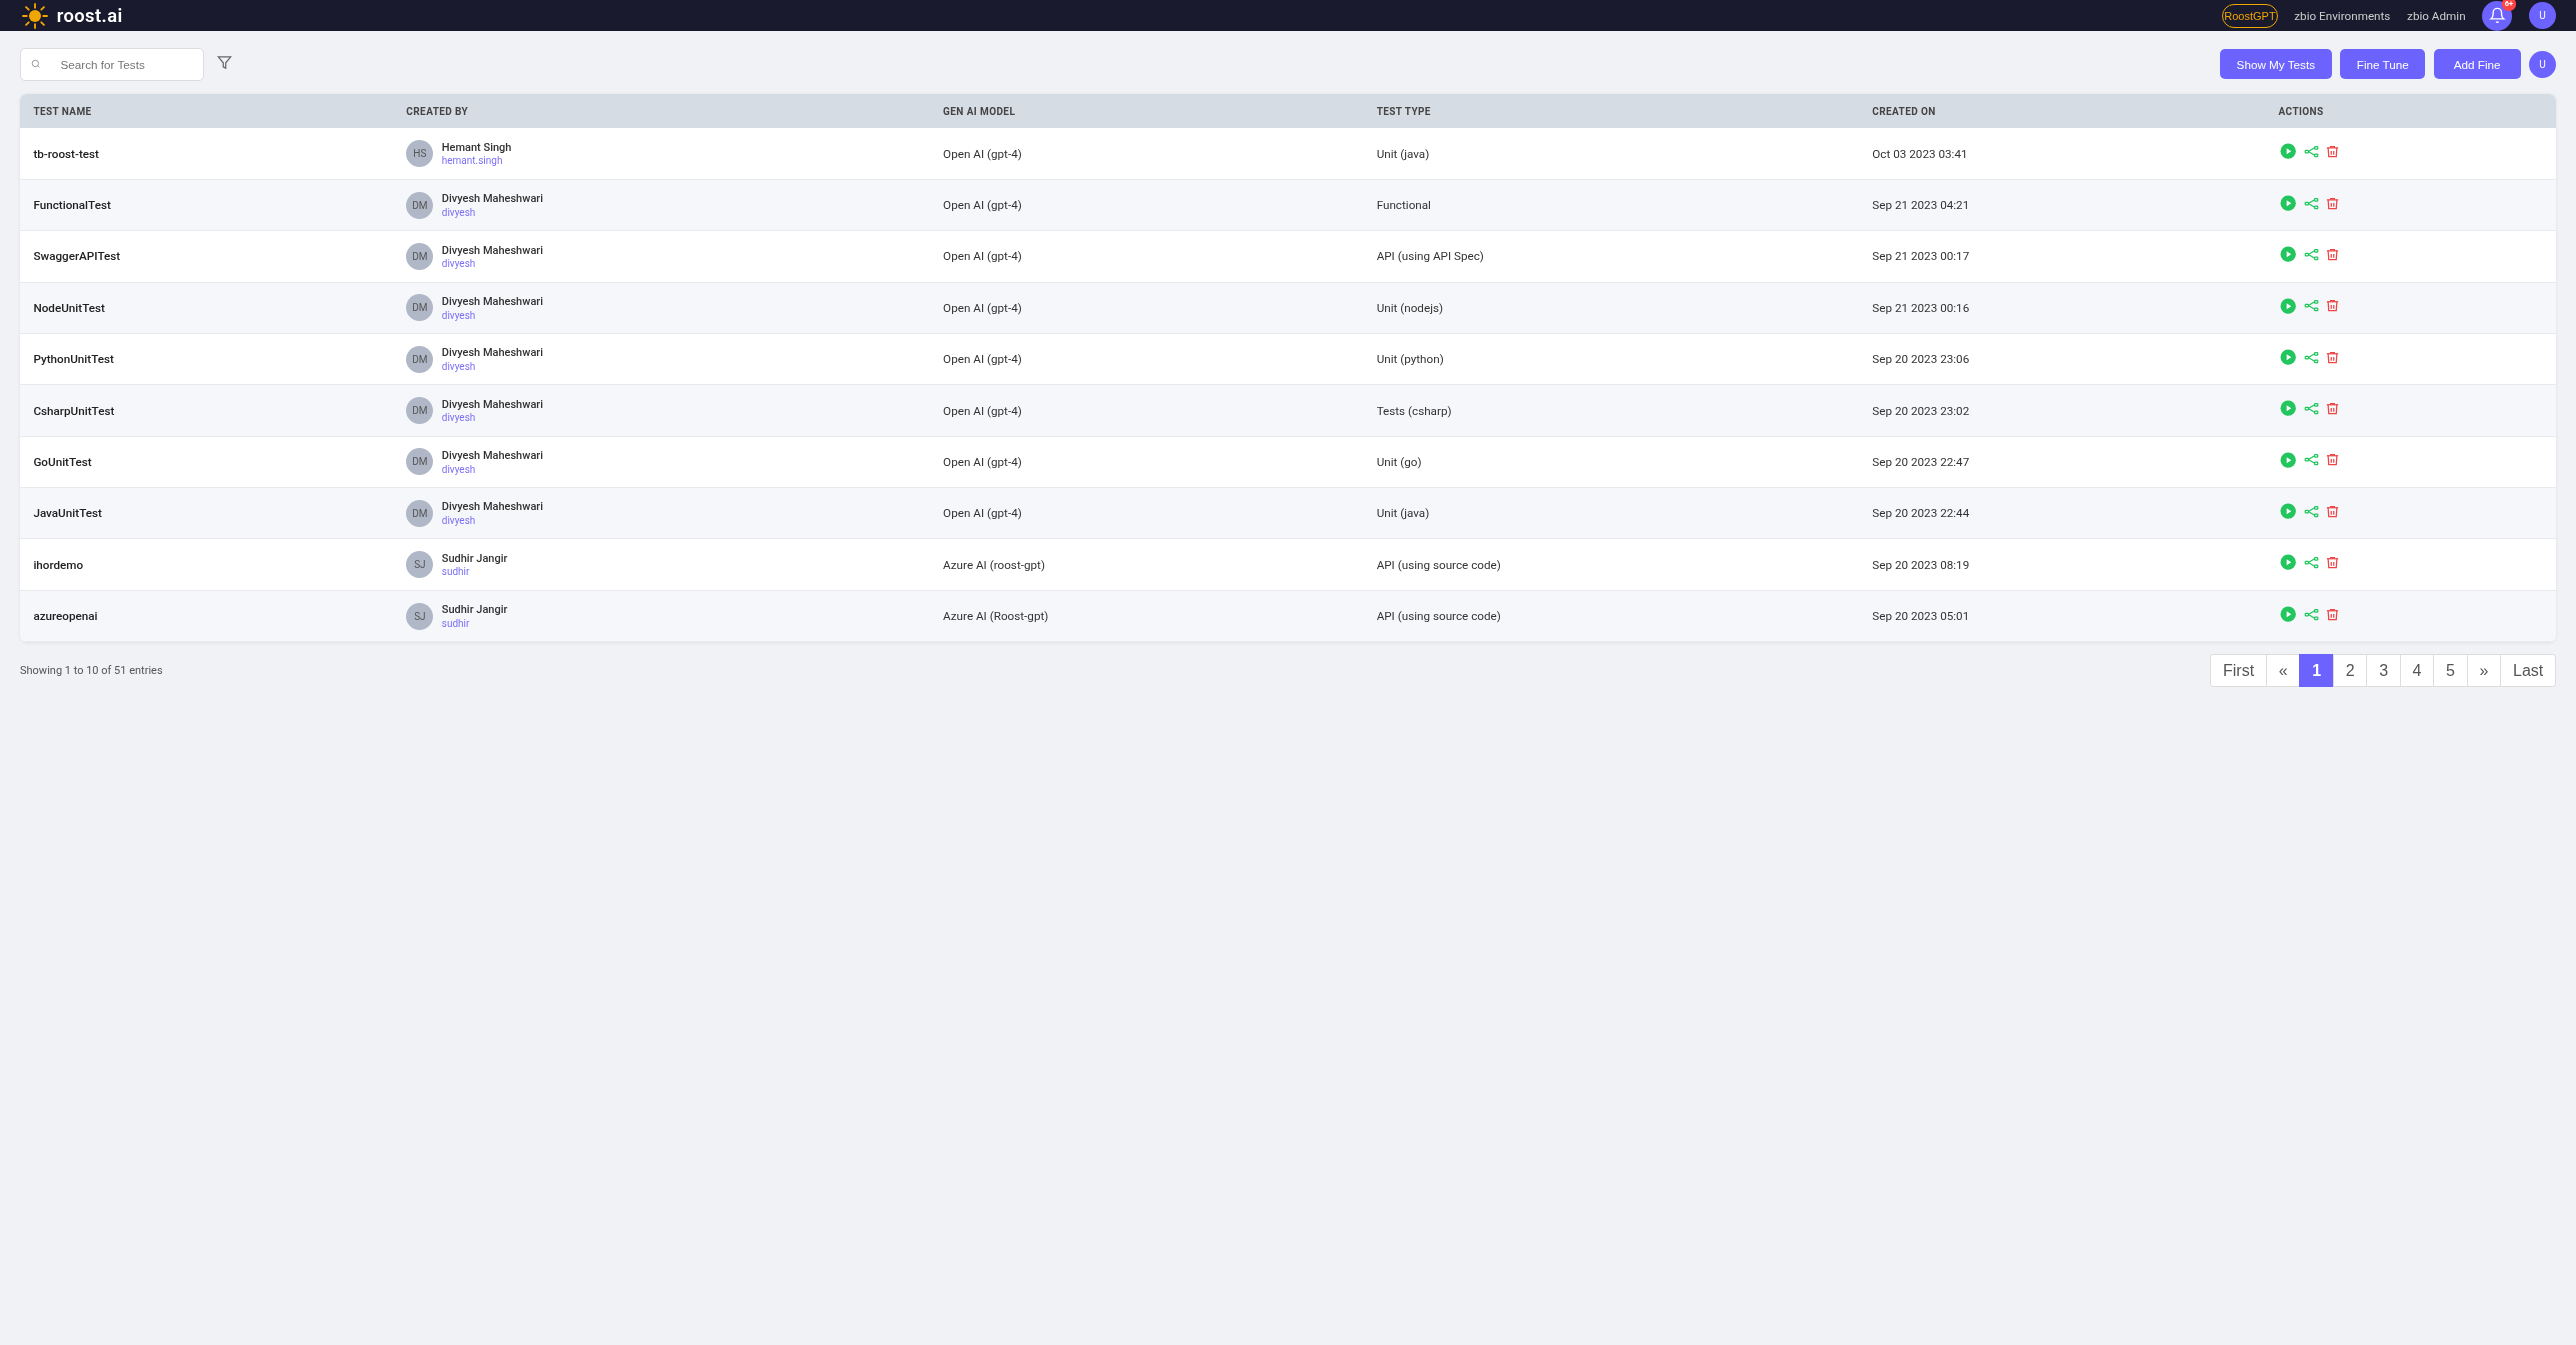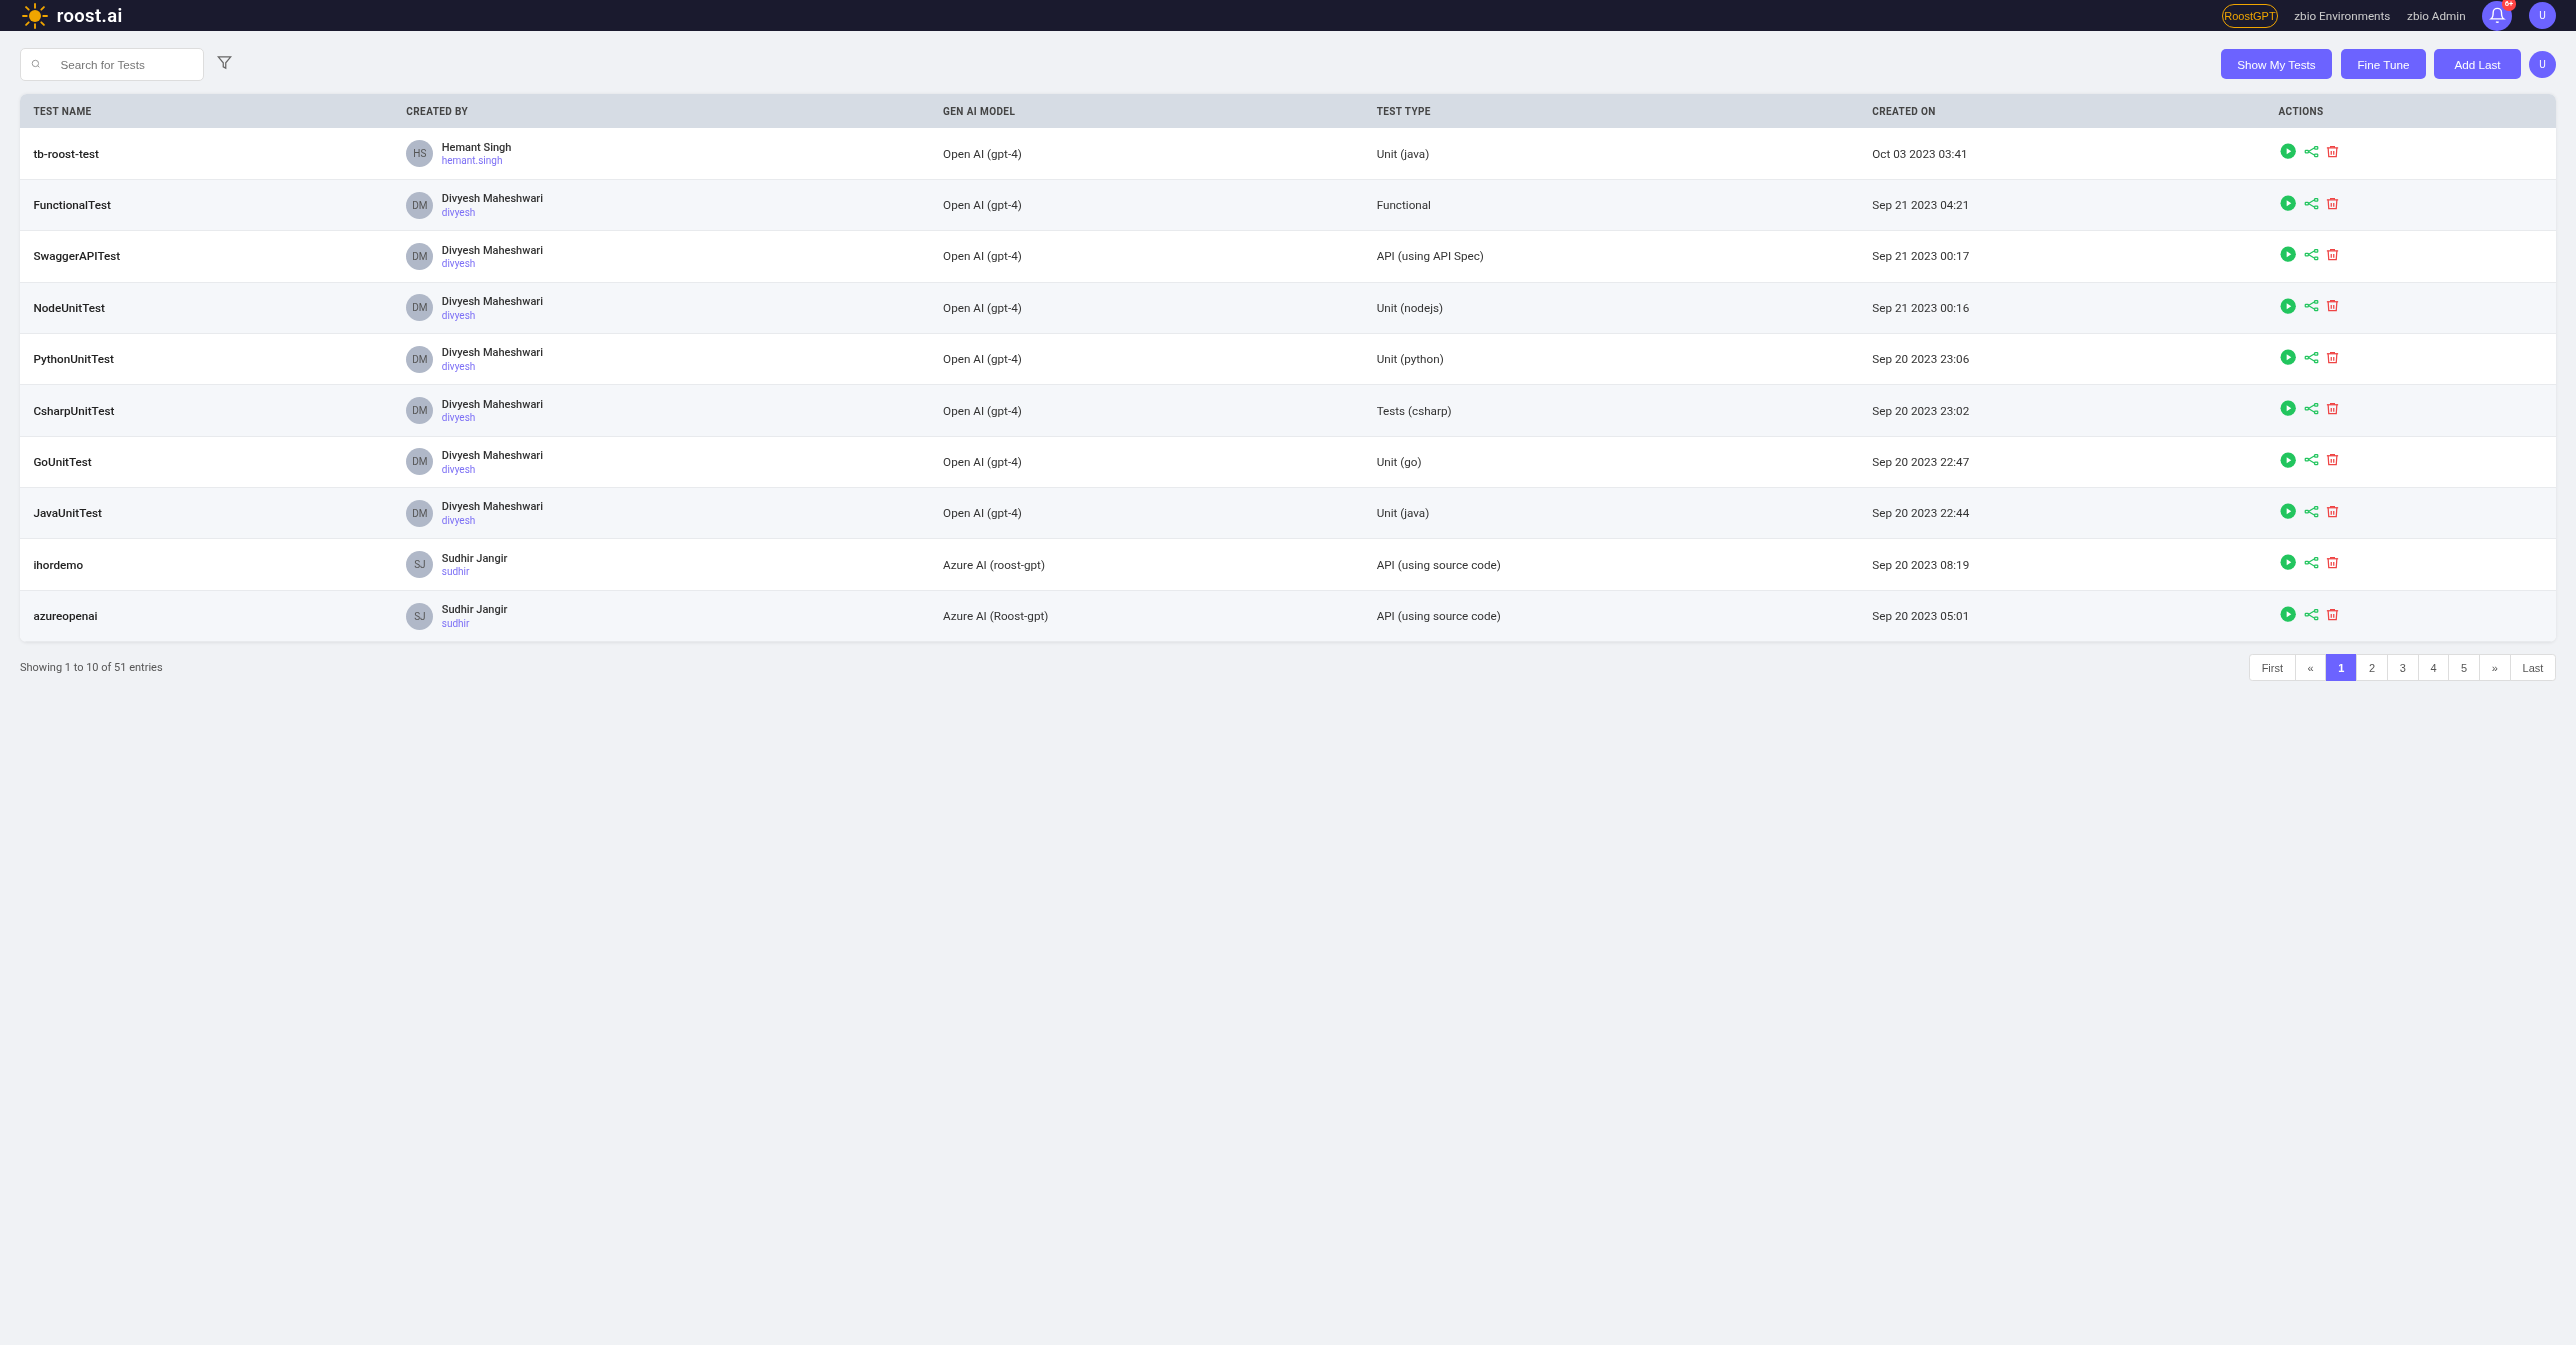--- a/index.html
+++ b/index.html
@@ -282,21 +282,21 @@
     .pagination {
       display: flex;
       align-items: center;
       gap: 0;
     }
     .page-btn {
       border: 0.8px solid #ddd;
       background: #fff;
       color: #555;
       padding: 6.7px 11.7px;
-      font-size: 11px;
+      font-size: 16px;
       cursor: pointer;
       margin-left: -0.8px;
     }
     .page-btn:first-child { border-radius: 3.3px 0 0 3.3px; }
     .page-btn:last-child { border-radius: 0 3.3px 3.3px 0; }
     .page-btn.active {
       background: #6c63ff;
       color: #fff;
       border-color: #6c63ff;
       font-weight: 600;
@@ -350,21 +350,21 @@
       <input type="text" placeholder="Search for Tests" style="">
     </div>
     <button class="filter-btn">
       <svg width="15" height="15" viewBox="0 0 24 24" fill="none" stroke="#666" stroke-width="2">
         <polygon points="22 3 2 3 10 12.46 10 19 14 21 14 12.46 22 3"></polygon>
       </svg>
     </button>
     <div class="toolbar-right">
       <button class="btn-show-my-tests">Show My Tests</button>
       <button class="btn-fine-tune">Fine Tune</button>
-      <button class="btn-add-test">Add Last</button>
+      <button class="btn-add-test">Add Fine</button>
       <div class="user-avatar-small">U</div>
     </div>
   </div>
 
   <div class="table-wrapper">
     <table>
       <thead>
         <tr>
           <th>TEST NAME</th>
           <th>CREATED BY</th>

